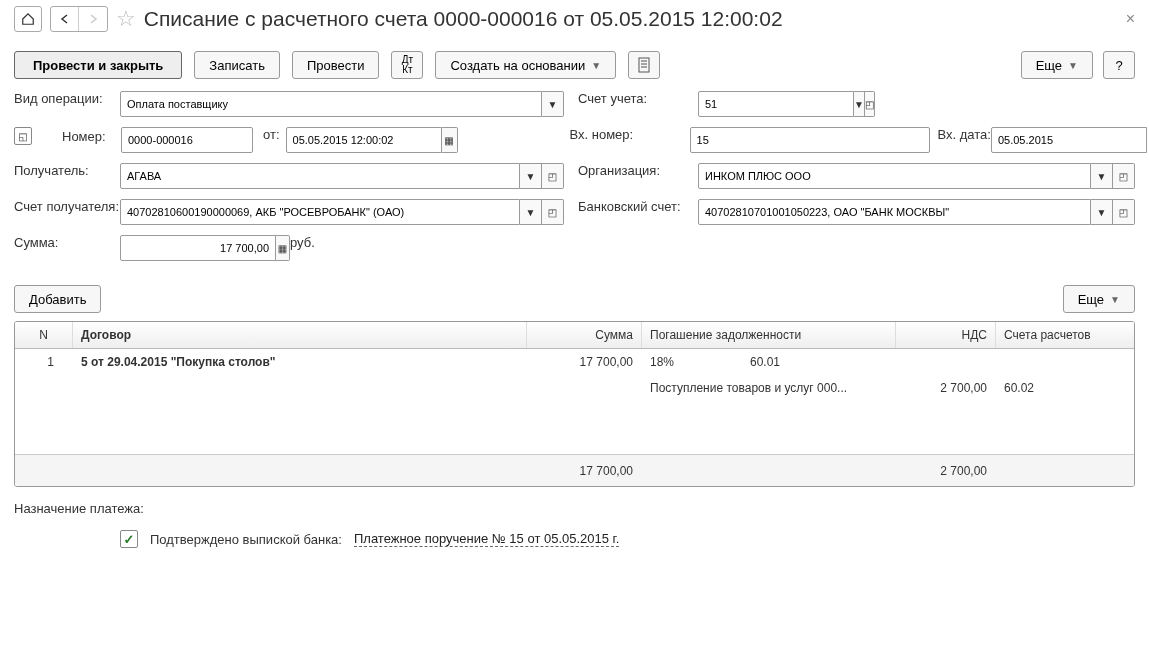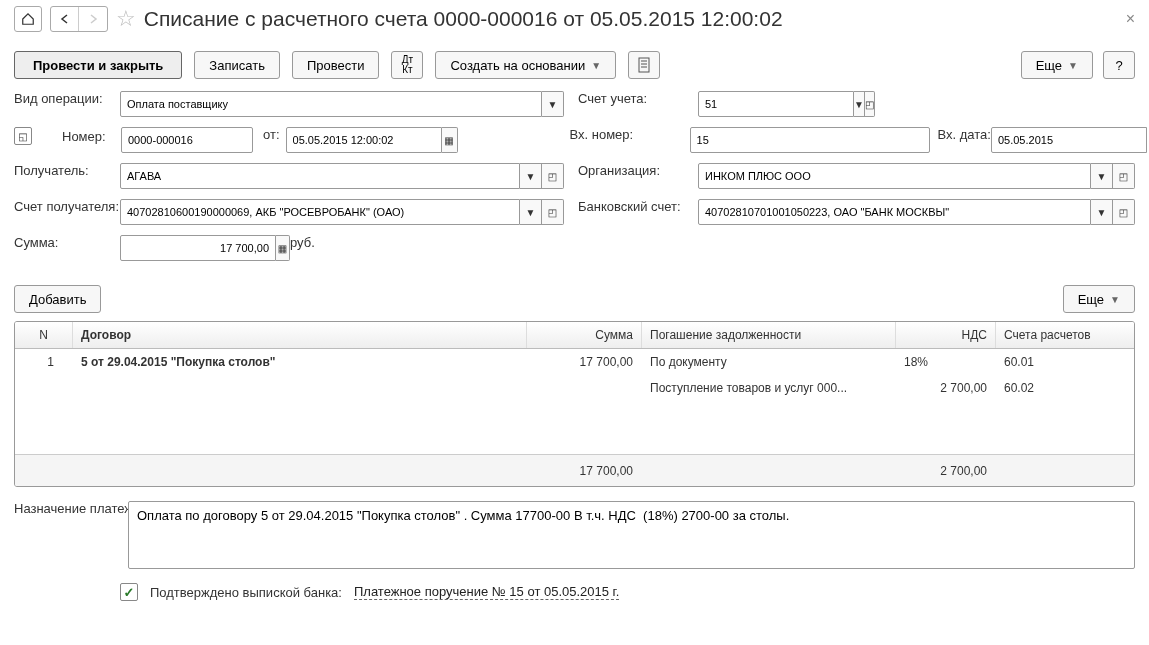--- a/index.html
+++ b/index.html
@@ -211,21 +211,20 @@
       <div class="th col-sum">Сумма</div>
       <div class="th col-pog">Погашение задолженности</div>
       <div class="th col-nds">НДС</div>
       <div class="th col-acct" style="border-right:none">Счета расчетов</div>
     </div>
     <div class="tbody">
       <div class="trow">
         <div class="td col-n">1</div>
         <div class="td col-dog">5 от 29.04.2015 "Покупка столов"</div>
         <div class="td col-sum">17 700,00</div>
-        <div class="td col-pog">По документу</div>
         <div class="td col-nds" style="text-align:left">18%</div>
         <div class="td col-acct">60.01</div>
       </div>
       <div class="trow">
         <div class="td col-n"></div>
         <div class="td col-dog"></div>
         <div class="td col-sum"></div>
         <div class="td col-pog">Поступление товаров и услуг 000...</div>
         <div class="td col-nds">2 700,00</div>
         <div class="td col-acct">60.02</div>
@@ -236,21 +235,20 @@
       <div class="td col-dog"></div>
       <div class="td col-sum">17 700,00</div>
       <div class="td col-pog"></div>
       <div class="td col-nds">2 700,00</div>
       <div class="td col-acct"></div>
     </div>
   </div>
 
   <div class="purpose-row">
     <span class="label purpose-label">Назначение платежа:</span>
-    <textarea class="purpose-input" style="">Оплата по договору 5 от 29.04.2015 "Покупка столов" . Сумма 17700-00 В т.ч. НДС  (18%) 2700-00 за столы.</textarea>
   </div>
 
   <div class="confirm-row">
     <span class="checkmark">✓</span>
     <span class="label">Подтверждено выпиской банка:</span>
     <span class="bank-link">Платежное поручение № 15 от 05.05.2015 г.</span>
   </div>
 
 </div>
 

